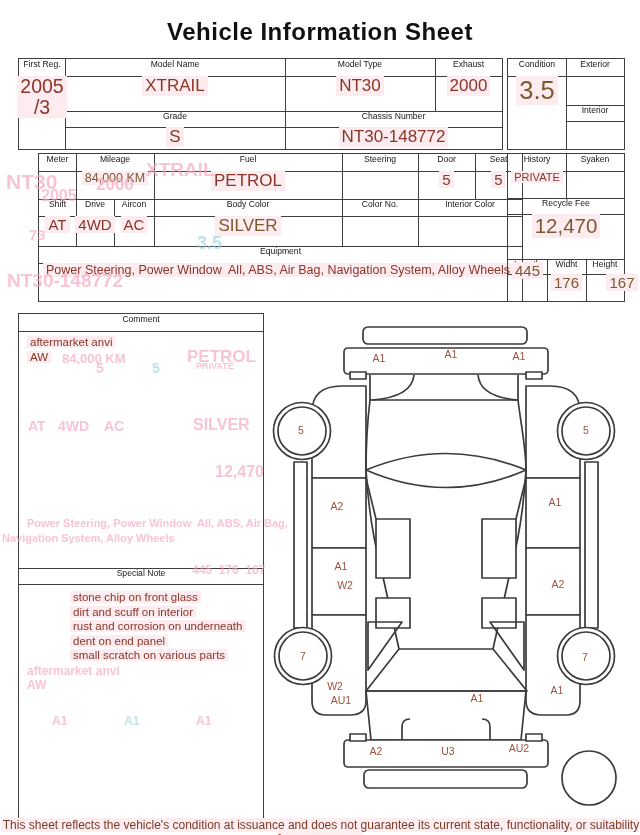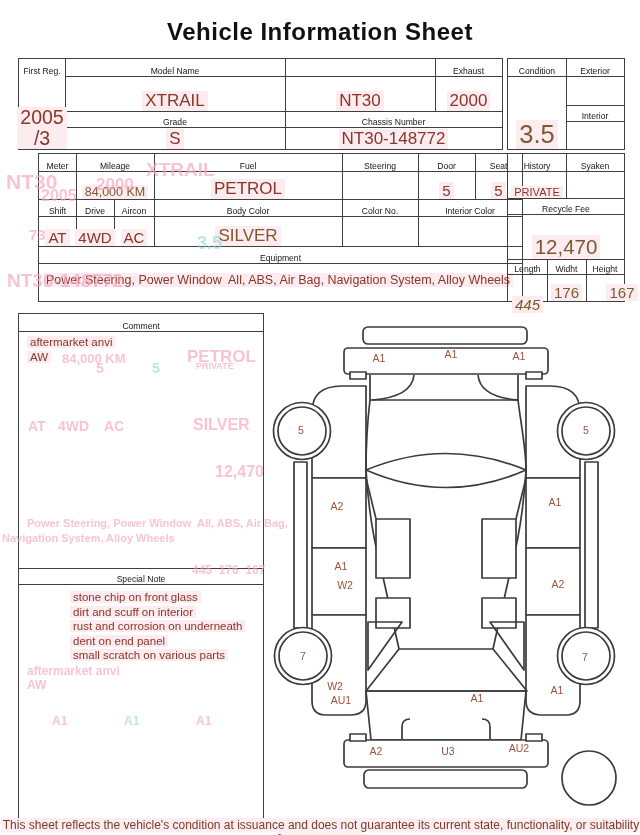--- a/index.html
+++ b/index.html
@@ -6,21 +6,21 @@
   .page{position:relative;width:640px;height:835px;background:#fff;overflow:hidden;
         font-family:"Liberation Sans","DejaVu Sans",sans-serif;color:#1c1c1c;}
   .title{position:absolute;left:0;top:18px;width:640px;text-align:center;
          font-size:24px;font-weight:600;letter-spacing:.5px;color:#111;}
   
   .box{position:absolute;border:1.6px solid #3f3f3f;background:transparent;z-index:2;}
   
   .lnv{position:absolute;width:1.3px;background:#3f3f3f;}
   .lnh{position:absolute;height:1.3px;background:#3f3f3f;}
   
-  .c{position:absolute;display:flex;align-items:flex-end;justify-content:center;text-align:center;}
+  .c{position:absolute;display:flex;align-items:flex-start;justify-content:center;text-align:center;}
   .hd{font-size:8.6px;color:#161616;}
   .vv{color:#8a3628;}
   .brn{color:#7c5a30;}
   .bgp{background:#fcebef;padding:0 3px;box-decoration-break:clone;}
   .f11{font-size:11px;}
   .f12{font-size:12.5px;}
   .f15{font-size:15px;}
   .f17{font-size:17px;}
   .f19{font-size:19.5px;line-height:21px;}
   .f20{font-size:20.5px;}
@@ -57,20 +57,23 @@
     <div class="c hd" style="left:0;top:0;width:46px;height:17px;">
         <span>First Reg.</span>
       </div>
     <div class="c vv f19 pre" style="left:0;top:17px;width:46px;height:73px;"><span class="bgp pre">2005
 /3</span></div>
     <div class="c hd" style="left:46px;top:0;width:220px;height:17px;">
         <span>Model Name</span>
       </div>
     <div class="c vv f17" style="left:46px;top:17px;width:220px;height:35px;">
         <span class="bgp">XTRAIL</span>
+      </div>
+    <div class="c hd" style="left:266px;top:0;width:150px;height:17px;">
+        <span>Model Type</span>
       </div>
     <div class="c vv f17" style="left:266px;top:17px;width:150px;height:35px;">
         <span class="bgp">NT30</span>
       </div>
     <div class="c hd" style="left:416px;top:0;width:67px;height:17px;">
         <span>Exhaust</span>
       </div>
     <div class="c vv f17" style="left:416px;top:17px;width:67px;height:35px;">
         <span class="bgp">2000</span>
       </div>
@@ -226,21 +229,21 @@
       </div>
     <div class="c hd" style="left:0;top:105px;width:39px;height:15px;">
         <span>Length</span>
       </div>
     <div class="c hd" style="left:39px;top:105px;width:39px;height:15px;">
         <span>Widht</span>
       </div>
     <div class="c hd" style="left:78px;top:105px;width:38px;height:15px;">
         <span>Height</span>
       </div>
-    <div class="c vv f15 brn" style="left:0;top:132px;width:39px;height:27px;font-style:italic;">
+    <div class="c vv f15 brn" style="left:0;top:108px;width:39px;height:27px;">
         <span class="bgp">445</span>
       </div>
     <div class="c vv f15 brn" style="left:39px;top:120px;width:39px;height:27px;">
         <span class="bgp">176</span>
       </div>
     <div class="c vv f15 brn" style="left:78px;top:120px;width:38px;height:27px;padding-left:17px;">
         <span class="bgp">167</span>
       </div>
   </div>
 

